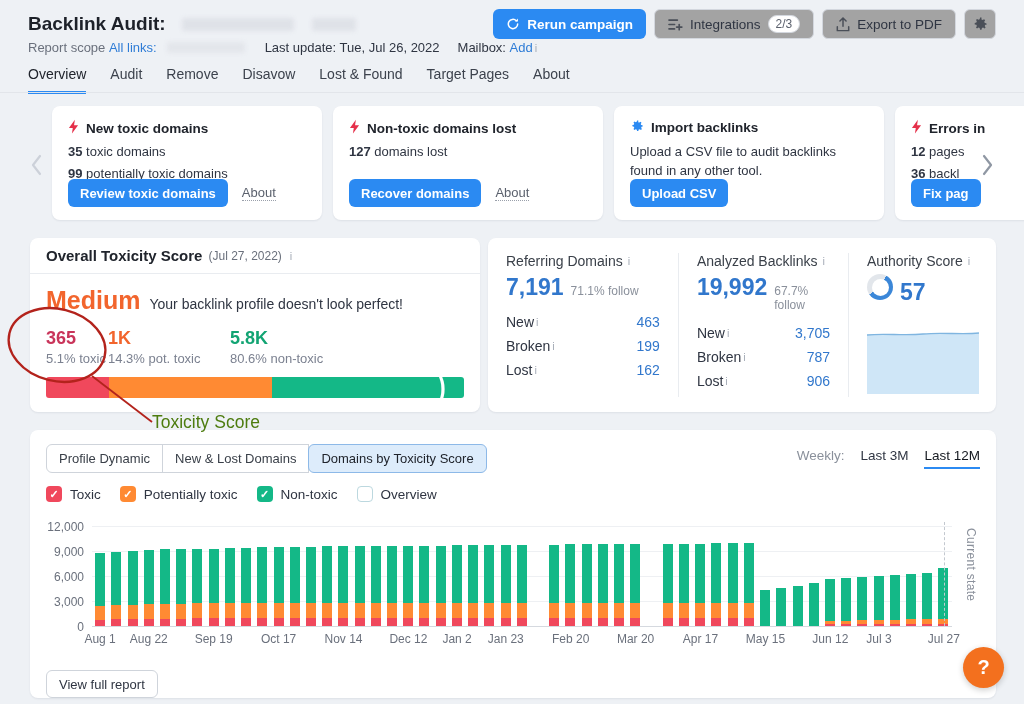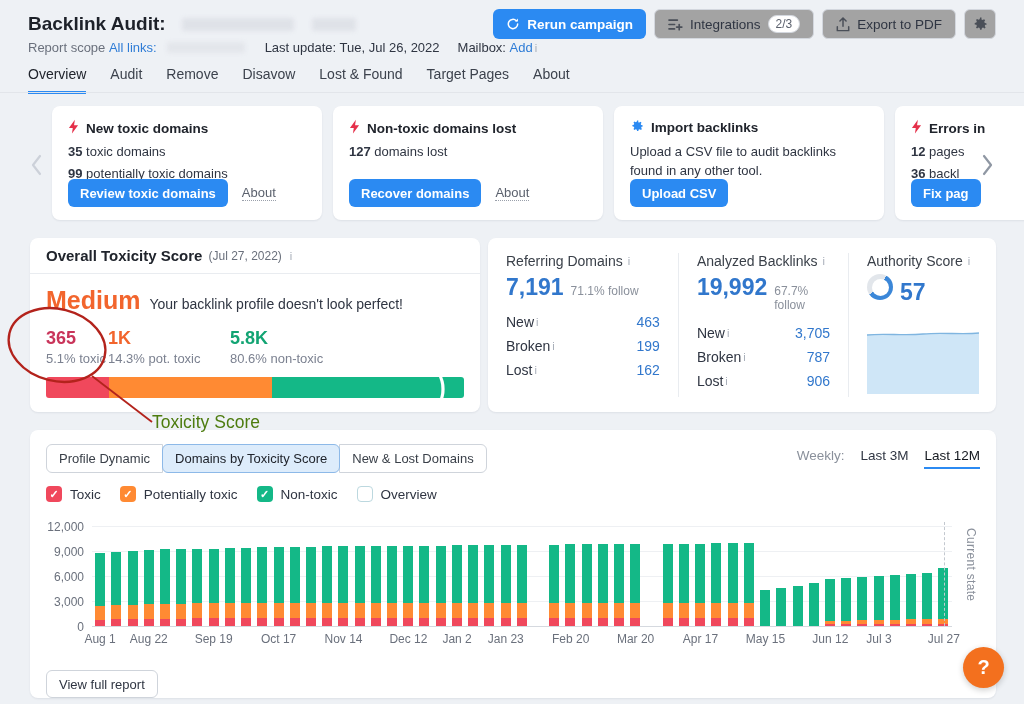--- a/index.html
+++ b/index.html
@@ -367,22 +367,22 @@
       <path d="M0 13 C18 11 36 14 56 12 C76 10 94 13 112 11 L112 72 L0 72 Z" fill="#cfe6f7"></path>
       <path d="M0 13 C18 11 36 14 56 12 C76 10 94 13 112 11" fill="none" stroke="#7fb5e0" stroke-width="1.4"></path>
     </svg>
   </div>
 </div>
 
 <div class="panel chart-panel">
   <div class="controls">
     <div class="segmented">
         <button class="seg-btn">Profile Dynamic</button>
+        <button class="seg-btn">New &amp; Lost Domains</button>
         <button class="seg-btn active">Domains by Toxicity Score</button>
-        <button class="seg-btn">New &amp; Lost Domains</button>
       </div>
     <div class="period">
       <span class="period-label">Weekly:</span>
     <span class="period-opt">Last 3M</span>
         <span class="period-opt active">Last 12M</span>
       </div>
   </div>
   <div class="legend">
       <span class="legend-item">
         <span class="cbx" style="background: rgb(240, 72, 92);">✓</span>

